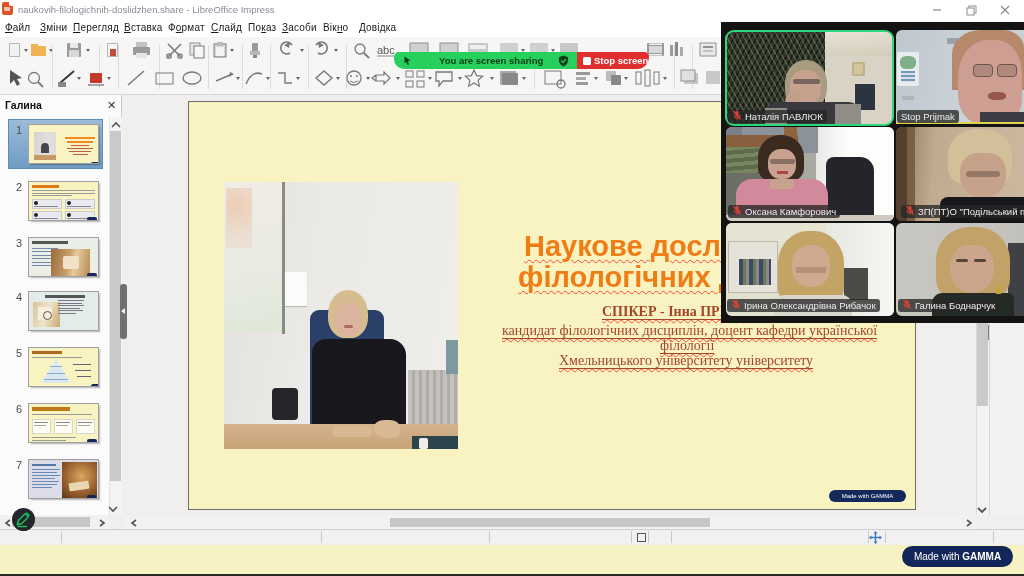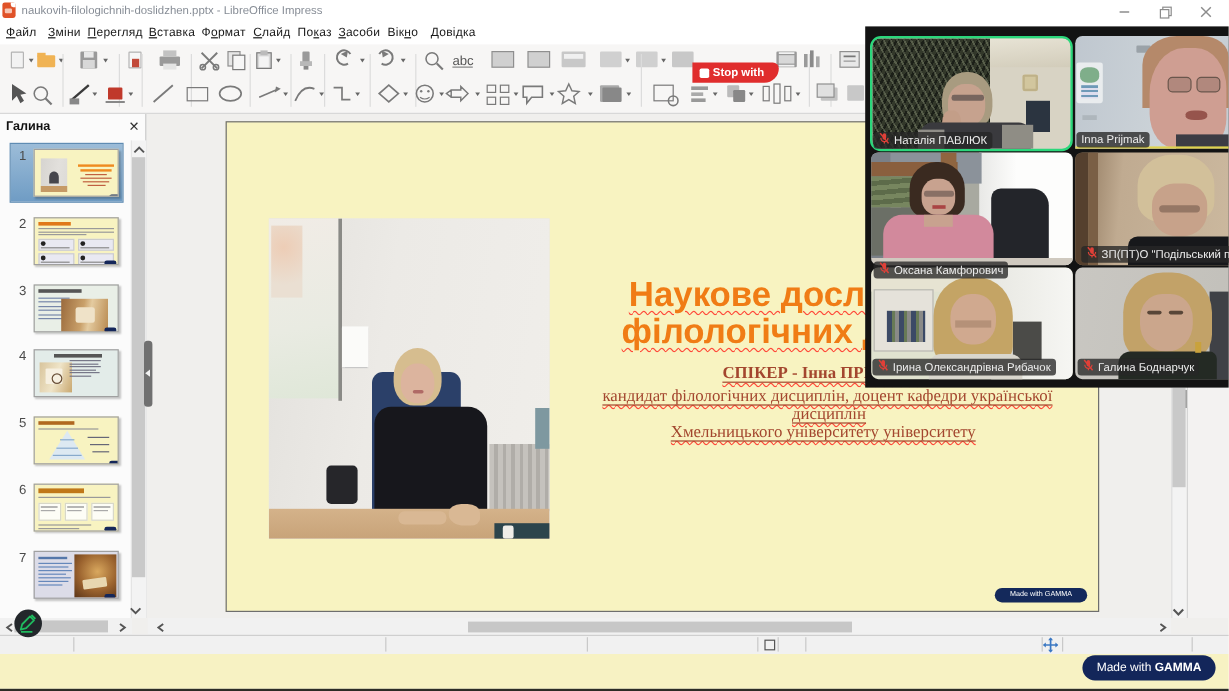--- a/index.html
+++ b/index.html
@@ -51,21 +51,21 @@
 #sharepill{left:394px;top:52px;width:255px;height:17px;font-weight:bold;font-size:9.5px}
 #sharegreen{left:0;top:0;width:183px;height:17px;background:#25d366;background:#27cf5c;border-radius:5px 0 0 10px;color:#0e3b16}
 #sharered{left:183px;top:0;width:72px;height:17px;background:#e02d2d;border-radius:0 5px 12px 0;color:#fff}
 #sharegreen span,#sharered span{position:absolute;top:2.5px}
 #pencil{left:12px;top:508px;width:23px;height:23px;border-radius:50%;background:#23272b}
 .handle{background:#3c3c3c;border-radius:3px}
 </style></head>
 <body>
 <div class="abs" id="titlebar"></div>
 <div class="abs" id="appicon"></div>
-<div class="abs" id="titletext">naukovih-filologichnih-doslidzhen.pptx - LibreOffice Impress</div>
+<div class="abs" id="titletext">naukovih-filologichnih-doslidzhen.share - LibreOffice Impress</div>
 <svg class="abs" style="left:928px;top:2px" width="90" height="14">
 <line x1="5" y1="8" x2="13" y2="8" stroke="#8c8c8c" stroke-width="1.2"></line>
 <rect x="41" y="4" width="7" height="7" fill="none" stroke="#8c8c8c"></rect>
 <rect x="39" y="6" width="7" height="7" fill="#fff" stroke="#8c8c8c"></rect>
 <path d="M73 4 L81 12 M81 4 L73 12" stroke="#8c8c8c" stroke-width="1.2"></path>
 </svg>
 <div class="abs" id="menubar">
 <span style="left:5px"><u>Ф</u>айл</span>
 <span style="left:40px"><u>З</u>міни</span>
 <span style="left:73px"><u>П</u>ерегляд</span>
@@ -351,21 +351,21 @@
 <div style="left:0;top:242px;width:234px;height:25px;background:linear-gradient(#d4b28a,#c8a379)"></div>
 <div style="left:108px;top:244px;width:40px;height:11px;background:#d9b894;border-radius:5px"></div>
     <div style="left:150px;top:238px;width:26px;height:18px;background:#d9b894;border-radius:40% 40% 30% 50%"></div>
 <div style="left:188px;top:254px;width:46px;height:13px;background:#2c444c"></div>
 <div style="left:195px;top:256px;width:9px;height:11px;background:#efede9;border-radius:2px"></div>
 </div>
 <div class="abs stitle wav" style="left:524px;top:230px">Наукове дослідження</div>
 <div class="abs stitle wav" style="left:518px;top:261px">філологічних досліджень</div>
 <div class="abs sbody w2" style="left:602px;top:304px;font-weight:bold"><span style="text-decoration:underline solid #a3462e 1px">СПІКЕР - Інна ПРІЙМАК,</span></div>
 <div class="abs sbody w2" style="left:502px;top:323px"><span style="text-decoration:underline solid #a3462e 1px">кандидат філологічних дисциплін, доцент кафедри української</span></div>
-<div class="abs sbody w2" style="left:660px;top:338px"><span style="text-decoration:underline solid #a3462e 1px">дисциплін</span></div>
+<div class="abs sbody w2" style="left:660px;top:338px"><span style="text-decoration:underline solid #a3462e 1px">філології</span></div>
 <div class="abs sbody w2" style="left:559px;top:353px"><span style="text-decoration:underline solid #a3462e 1px">Хмельницького університету університету</span></div>
 <div class="abs" id="gpill">Made with GAMMA</div>
 <div class="abs" id="vscroll"></div>
 <div class="abs" id="vthumb"></div>
 <div class="abs" style="left:988px;top:325px;width:5px;height:15px;background:#7f7f7f"></div>
 <div class="abs" id="rightstrip"></div>
 <svg class="abs" style="left:977px;top:506px" width="10" height="8" viewBox="0 0 10 8">
     <path d="M1 2 L5 6 L9 2" stroke="#555" stroke-width="1.8" fill="none"></path>
   </svg>
 <div class="abs" id="hscrollmain"></div>
@@ -483,22 +483,22 @@
     <div style="left:78px;top:36px;width:12px;height:3px;background:rgba(50,38,28,.75);border-radius:2px"></div>
  <div style="left:36px;top:70px;width:82px;height:24px;background:#242a24;border-radius:10px 6px 0 0"></div>
  <div style="left:100px;top:62px;width:5px;height:9px;background:#c9a23c"></div>
 </div>
 <div class="abs vlabel" id="L1" style="left:728px;top:110px"><svg width="10" height="11" viewBox="0 0 20 22">
       <rect x="7" y="2" width="6" height="11" rx="3" fill="#e04038"></rect>
       <path d="M4 10 a6 6 0 0 0 12 0" stroke="#e04038" stroke-width="2" fill="none"></path>
       <line x1="10" y1="16" x2="10" y2="19" stroke="#e04038" stroke-width="2"></line>
       <line x1="3" y1="2" x2="17" y2="19" stroke="#e04038" stroke-width="2.4"></line>
     </svg>Наталія ПАВЛЮК</div>
-<div class="abs vlabel" id="L2" style="left:897px;top:110px">Inna Prijmak</div>
-<div class="abs vlabel" id="L3" style="left:728px;top:218px"><svg width="10" height="11" viewBox="0 0 20 22">
+<div class="abs vlabel" id="L2" style="left:897px;top:110px">Stop Prijmak</div>
+<div class="abs vlabel" id="L3" style="left:728px;top:205px"><svg width="10" height="11" viewBox="0 0 20 22">
       <rect x="7" y="2" width="6" height="11" rx="3" fill="#e04038"></rect>
       <path d="M4 10 a6 6 0 0 0 12 0" stroke="#e04038" stroke-width="2" fill="none"></path>
       <line x1="10" y1="16" x2="10" y2="19" stroke="#e04038" stroke-width="2"></line>
       <line x1="3" y1="2" x2="17" y2="19" stroke="#e04038" stroke-width="2.4"></line>
     </svg>Оксана Камфорович</div>
 <div class="abs vlabel" id="L4" style="left:901px;top:205px"><svg width="10" height="11" viewBox="0 0 20 22">
       <rect x="7" y="2" width="6" height="11" rx="3" fill="#e04038"></rect>
       <path d="M4 10 a6 6 0 0 0 12 0" stroke="#e04038" stroke-width="2" fill="none"></path>
       <line x1="10" y1="16" x2="10" y2="19" stroke="#e04038" stroke-width="2"></line>
       <line x1="3" y1="2" x2="17" y2="19" stroke="#e04038" stroke-width="2.4"></line>
@@ -510,21 +510,31 @@
       <line x1="3" y1="2" x2="17" y2="19" stroke="#e04038" stroke-width="2.4"></line>
     </svg>Ірина Олександрівна Рибачок</div>
 <div class="abs vlabel" id="L6" style="left:898px;top:299px"><svg width="10" height="11" viewBox="0 0 20 22">
       <rect x="7" y="2" width="6" height="11" rx="3" fill="#e04038"></rect>
       <path d="M4 10 a6 6 0 0 0 12 0" stroke="#e04038" stroke-width="2" fill="none"></path>
       <line x1="10" y1="16" x2="10" y2="19" stroke="#e04038" stroke-width="2"></line>
       <line x1="3" y1="2" x2="17" y2="19" stroke="#e04038" stroke-width="2.4"></line>
     </svg>Галина Боднарчук</div>
 
 <div class="abs" id="sharepill">
+<div class="abs" id="sharegreen">
+      <svg style="position:absolute;left:9px;top:3px" width="9" height="11" viewBox="0 0 12 13">
+        <path d="M2 1 L10 6.5 L6.2 7.3 L8 11.5 L6 12.4 L4.2 8.2 L2 10.4 Z" fill="#123c1c"></path>
+      </svg>
+      <span style="left:45px">You are screen sharing</span>
+      <svg style="position:absolute;left:164px;top:3px" width="11" height="12" viewBox="0 0 24 26">
+        <path d="M12 1 L22 5 V12 C22 18 17 23 12 25 C7 23 2 18 2 12 V5 Z" fill="#123c1c"></path>
+        <path d="M7 12 L11 16 L17 9" stroke="#27c857" stroke-width="3" fill="none"></path>
+      </svg>
+    </div>
 <div class="abs" id="sharered">
       <span style="left:6px;top:5px;width:8px;height:8px;background:#fff;border-radius:1.5px"></span>
-      <span style="left:17px">Stop with</span>
+      <span style="left:17px">Stop screen</span>
     </div>
 </div>
 <div class="abs" id="pencil"><svg width="23" height="23" viewBox="0 0 23 23">
       <path d="M14.2 4.5 l3.3 3.3 M13 5.7 l-6.5 6.5 -1.2 4.5 4.5 -1.2 6.5 -6.5 -3.3 -3.3 z" stroke="#1fba5e" stroke-width="1.5" fill="none" stroke-linejoin="round"></path>
       <line x1="5.5" y1="18.5" x2="15" y2="18.5" stroke="#1fba5e" stroke-width="1.5"></line>
     </svg></div>
 
 </body></html>

